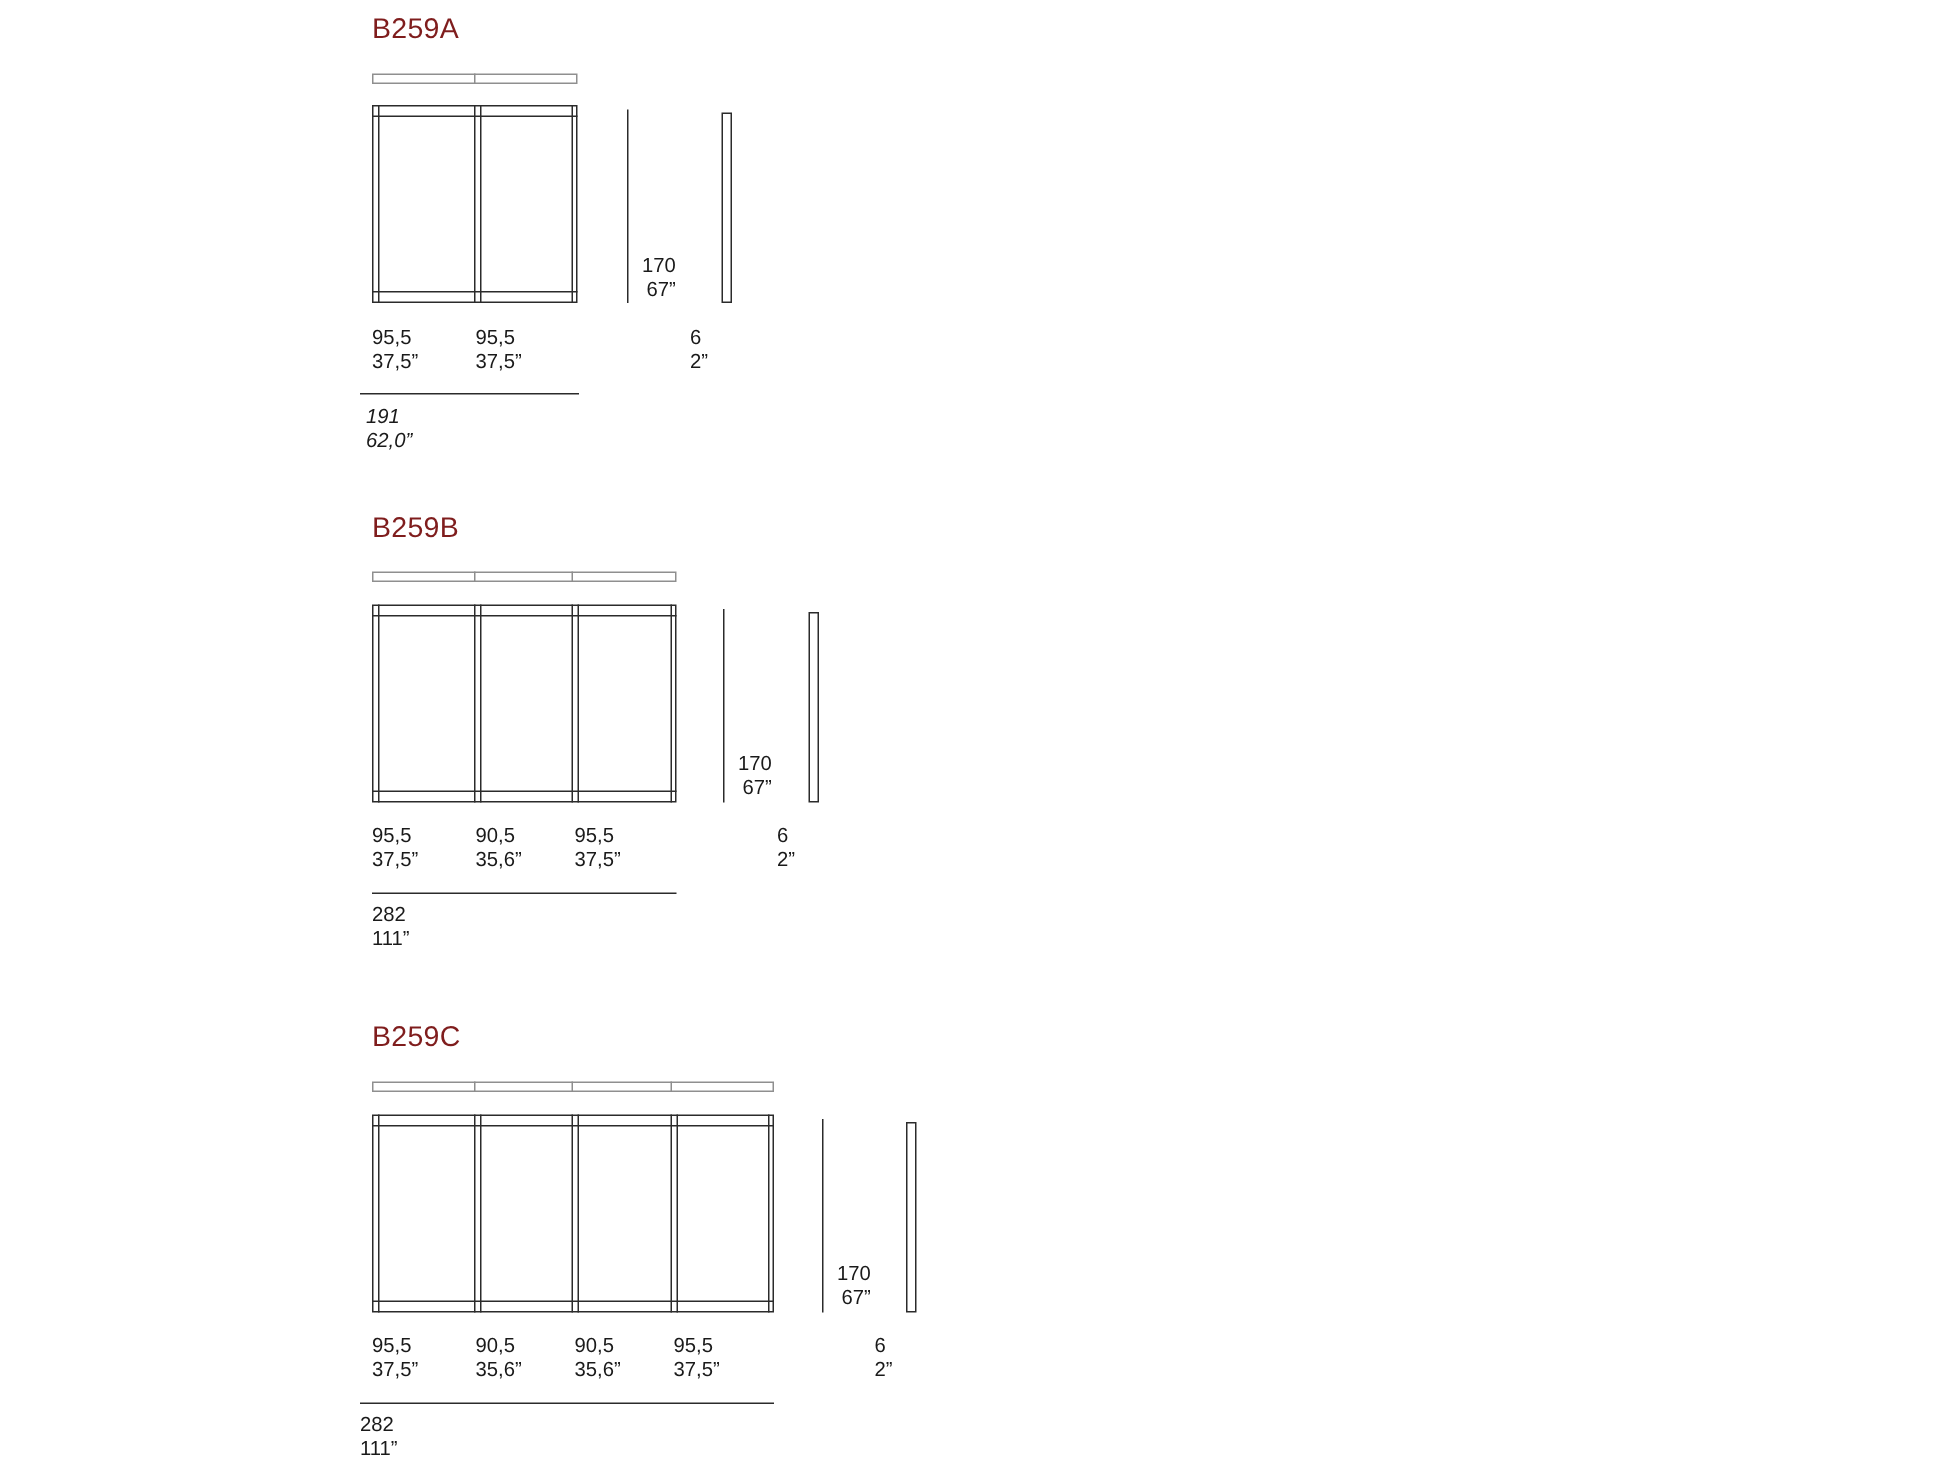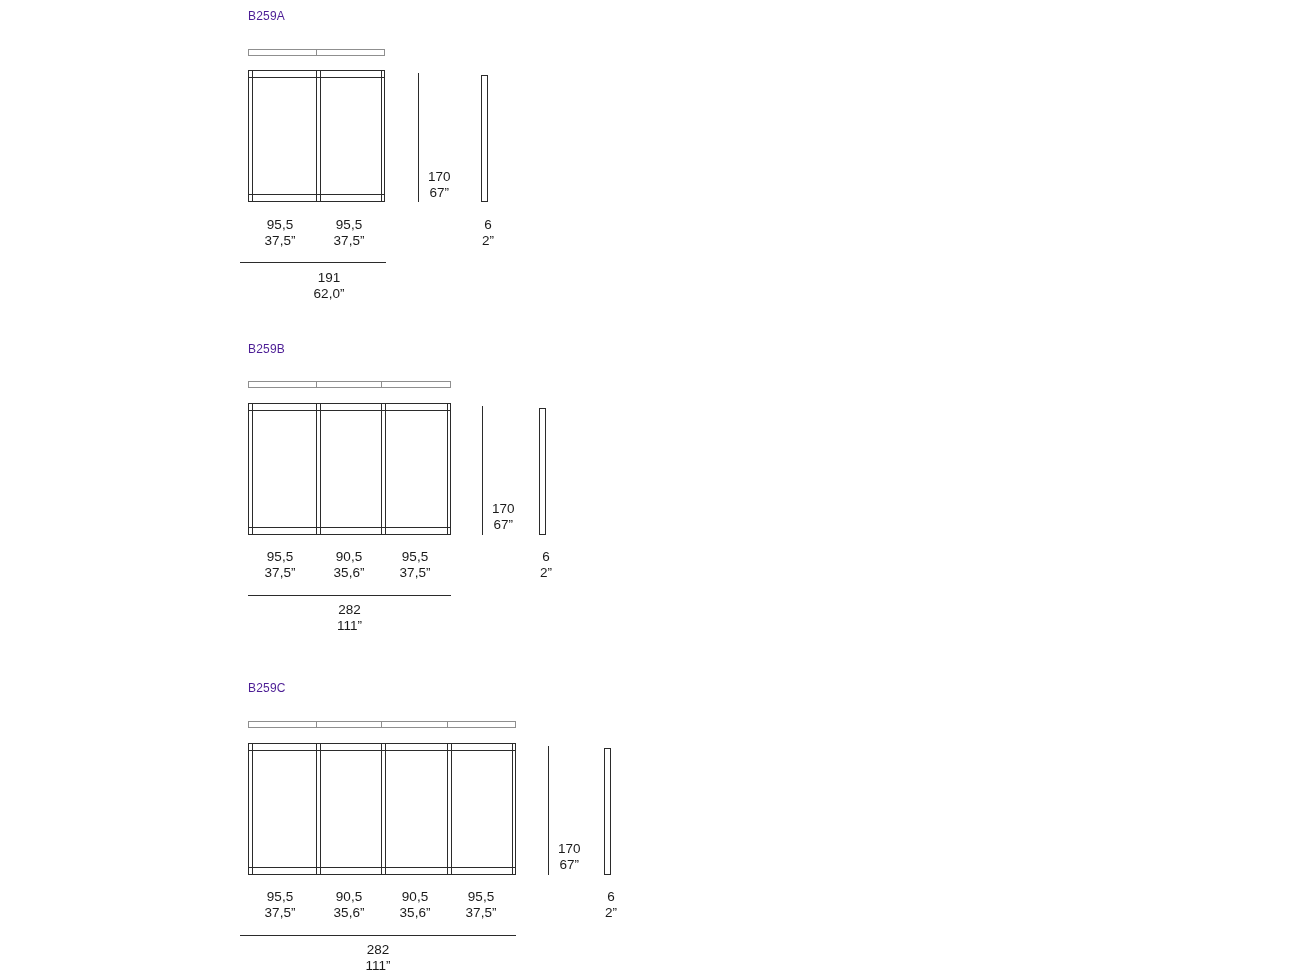--- a/index.html
+++ b/index.html
@@ -20,23 +20,23 @@
     left: 0; top: 0;
     width: 1304px;
     height: 978px;
   }
   .model-block {
     position: absolute;
     left: 0;
   }
   .model-title {
     position: absolute;
-    font-size: 12px;
+    font-size: 19px;
     letter-spacing: 0.2px;
-    color: #4c1d95;
+    color: #7f1d1d;
     white-space: nowrap;
   }
   
   .hline {
     position: absolute;
     height: 1px;
     background: #2b2b2b;
   }
   .vline {
     position: absolute;
@@ -52,25 +52,25 @@
     background: transparent;
   }
   .box.light {
     border-color: #8f8f8f;
   }
   .label {
     position: absolute;
     font-size: 13.5px;
     line-height: 16px;
     color: #1a1a1a;
-    text-align: center;
+    text-align: left;
     white-space: nowrap;
   }
   .label.left {
-    text-align: center;
+    text-align: right;
   }
   .label .l2 { display: block; }
 </style>
 </head>
 <body>
 
 <div class="sheet">
 
   <div class="model-block" style="top:0;">
 
@@ -103,21 +103,21 @@
       <span>95,5</span>
       <span class="l2">37,5”</span>
     </div>
 
     <div class="label" style="left:460px; top:217px; width:56px;">
       <span>6</span>
       <span class="l2">2”</span>
     </div>
 
     <div class="hline" style="left:240px; top:262px; width:146px;"></div>
-    <div class="label" style="left:256px; top:270px; width:146px;">
+    <div class="label" style="left:244px; top:270px; width:146px;font-style:italic;">
       <span>191</span>
       <span class="l2">62,0”</span>
     </div>
   </div>
 
   <div class="model-block" style="top:0;">
 
     <div class="model-title" style="left:248px; top:342px;">B259B</div>
 
     <div class="box light" style="left:248px; top:381px; width:203px; height:7px;"></div>

